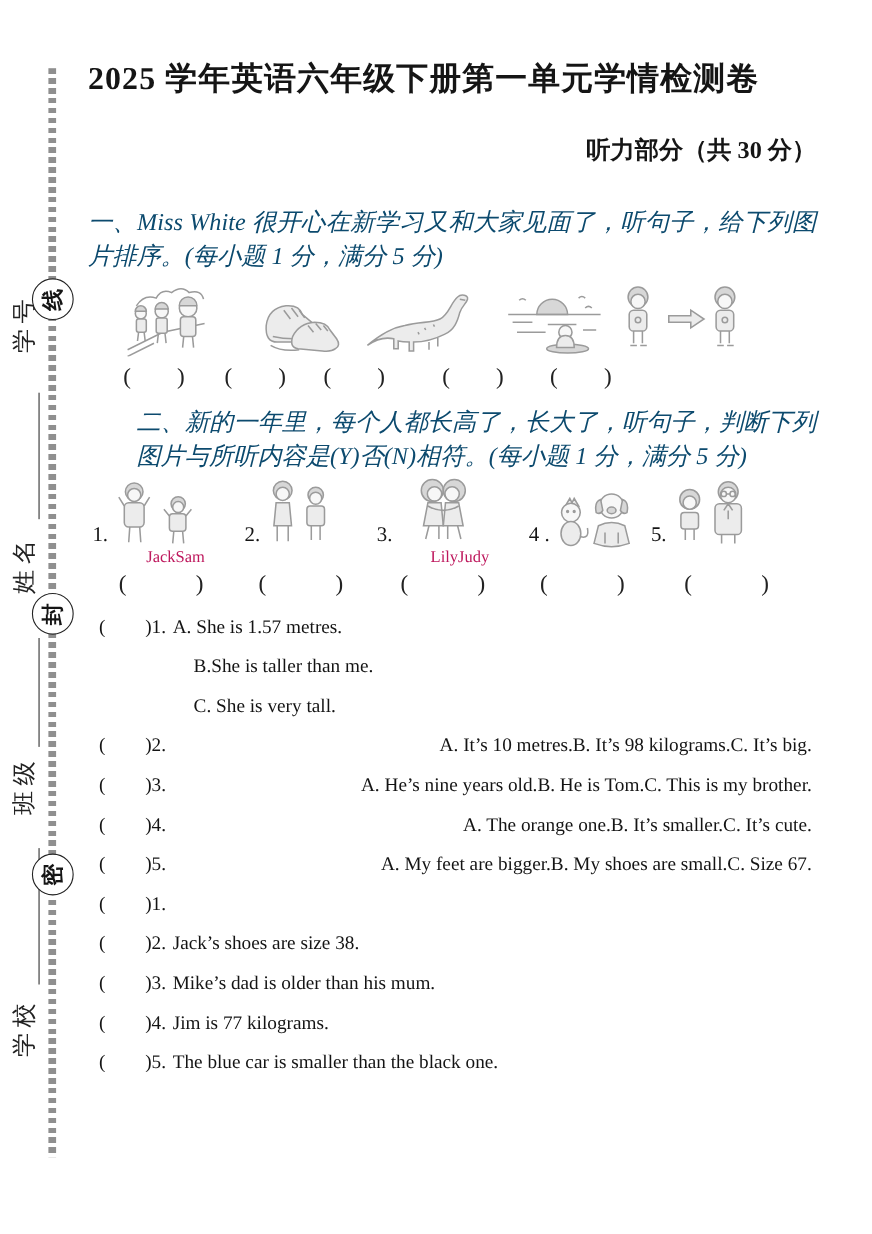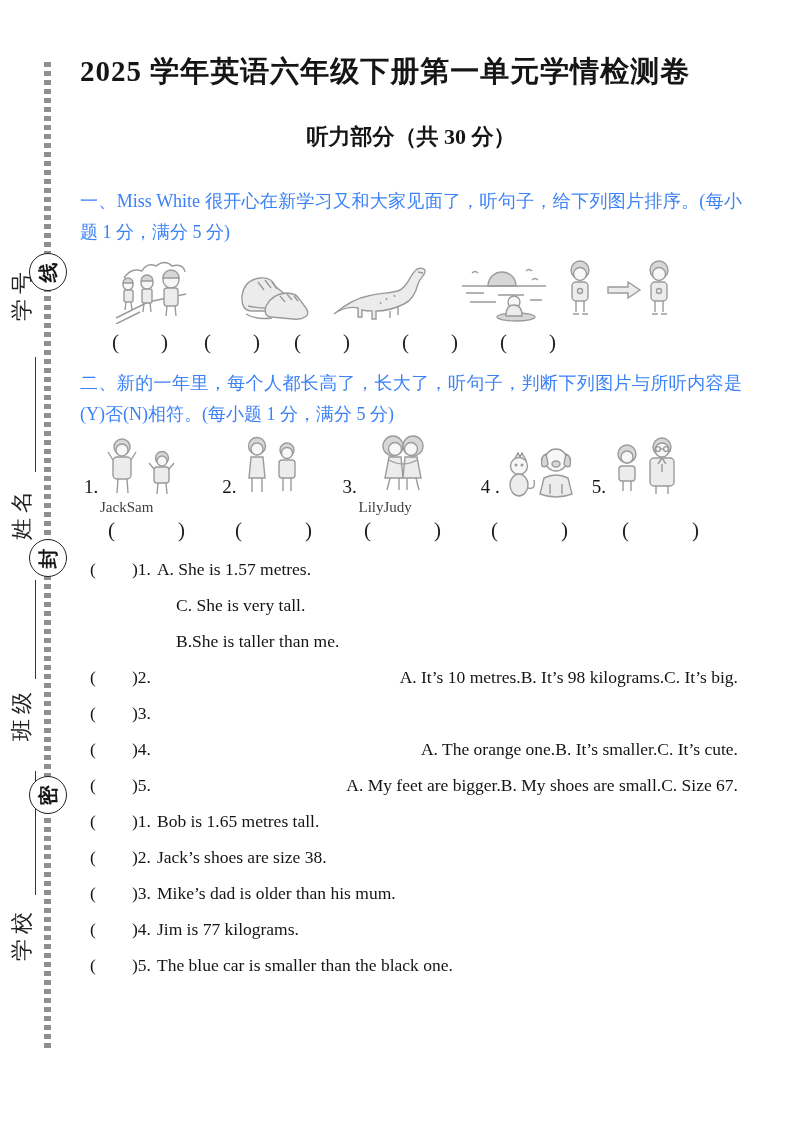--- a/index.html
+++ b/index.html
@@ -25,39 +25,39 @@
   .seal{
     position:absolute; left:29px; width:38px; height:38px; border:1.6px solid #222;
     border-radius:50%; background:#fff; display:flex; align-items:center;
     justify-content:center; z-index:2;
   }
   .seal span{ transform:rotate(-90deg); font-size:20px; font-weight:bold; }
   .seal-xian{ top:253px; } .seal-feng{ top:539px; } .seal-mi{ top:776px; }
   
   .content{ position:absolute; left:80px; top:0; width:662px; }
   .title{ margin-top:52px; text-align:left; font-size:29px; font-weight:bold; letter-spacing:1px; }
-  .subtitle{ margin-top:30px; text-align:center; font-size:22px; font-weight:bold; }
-  .sec-heading{ font-size:18px; line-height:31px; text-align:justify; color:#3b82f6; }
-  .h1{ margin-top:34px; } .h2{ margin-top:12px; } .h3{ margin-top:10px; } .h4{ margin-top:16px; }
+  .subtitle{ margin-top:30px; text-align:right; font-size:22px; font-weight:bold; }
+  .sec-heading{ font-size:22px; line-height:31px; text-align:justify; color:#0c4a6e;font-style:italic; }
+  .h1{ margin-top:34px; } .h2{ margin-top:12px;margin-left:44px; } .h3{ margin-top:10px; } .h4{ margin-top:16px; }
   
   .img-row{ display:flex; align-items:flex-end; }
   .row1{ margin-top:8px; height:68px; }
   .row1 .art{ display:block; }
   .i1{ margin-left:34px; } .i2{ margin-left:48px; } .i3{ margin-left:20px; }
   .i4{ margin-left:26px; } .i5{ margin-left:14px; }
   .brackets{ display:flex; font-size:21px; color:#222; }
   .br1{ margin-top:4px; }
   .br1 span{ white-space:pre; }
   .br1 .p1{ margin-left:32px; } .br1 .p2{ margin-left:36px; } .br1 .p3{ margin-left:34px; }
   .br1 .p4{ margin-left:52px; } .br1 .p5{ margin-left:42px; }
   .row2{ margin-top:6px; height:80px; }
   .group{ position:relative; display:flex; align-items:flex-end; padding-bottom:16px; }
   .group .num{ font-size:19px; margin-right:2px; margin-bottom:2px; white-space:pre; }
   .names{ position:absolute; bottom:0; left:16px; right:0; display:flex;
-          justify-content:flex-start; font-size:15px; color:#404040; }
+          justify-content:flex-end; font-size:15px; color:#be185d; }
   .g1{ margin-left:4px; } .g2{ margin-left:36px; } .g3{ margin-left:38px; }
   .g4{ margin-left:36px; } .g5{ margin-left:16px; }
   .br2 .p1{ margin-left:28px; } .br2 .p2{ margin-left:50px; } .br2 .p3{ margin-left:52px; }
   .br2 .p4{ margin-left:50px; } .br2 .p5{ margin-left:54px; }
   
   .qrow{ display:flex; align-items:baseline; font-size:17.5px; line-height:22px; margin-top:14px; color:#141414; }
   .qopen{ width:52px; padding-left:10px; }
   .qnum{ margin-right:6px; white-space:nowrap; }
   .opts{ flex:1; display:flex; justify-content:flex-end; padding-right:4px; }
   .opts span{ white-space:nowrap; }
@@ -261,38 +261,43 @@
     <span class="p5">(　　　)</span>
   </div>
 
 
   <div class="qrow">
     <span class="qopen">(</span>
     <span class="qnum">)1.</span>
     <span>A. She is 1.57 metres.</span>
   </div>
   <div class="qrow qindent">
+    <span>B.She is taller than me.</span>
+  </div>
+  <div class="qrow qindent">
     <span>C. She is very tall.</span>
-  </div>
-  <div class="qrow qindent">
-    <span>B.She is taller than me.</span>
   </div>
 
   <div class="qrow">
     <span class="qopen">(</span>
     <span class="qnum">)2.</span>
     <span class="opts">
       <span>A. It’s 10 metres.</span>
       <span>B. It’s 98 kilograms.</span>
       <span>C. It’s big.</span>
     </span>
   </div>
   <div class="qrow">
     <span class="qopen">(</span>
     <span class="qnum">)3.</span>
+    <span class="opts">
+      <span>A. He’s nine years old.</span>
+      <span>B. He is Tom.</span>
+      <span>C. This is my brother.</span>
+    </span>
   </div>
   <div class="qrow">
     <span class="qopen">(</span>
     <span class="qnum">)4.</span>
     <span class="opts">
       <span>A. The orange one.</span>
       <span>B. It’s smaller.</span>
       <span>C. It’s cute.</span>
     </span>
   </div>
@@ -303,21 +308,20 @@
       <span>A. My feet are bigger.</span>
       <span>B. My shoes are small.</span>
       <span>C. Size 67.</span>
     </span>
   </div>
 
 
   <div class="qrow">
     <span class="qopen">(</span>
     <span class="qnum">)1.</span>
-    <span class="s4text">Bob is 1.65 metres tall.</span>
   </div>
   <div class="qrow">
     <span class="qopen">(</span>
     <span class="qnum">)2.</span>
     <span class="s4text">Jack’s shoes are size 38.</span>
   </div>
   <div class="qrow">
     <span class="qopen">(</span>
     <span class="qnum">)3.</span>
     <span class="s4text">Mike’s dad is older than his mum.</span>

